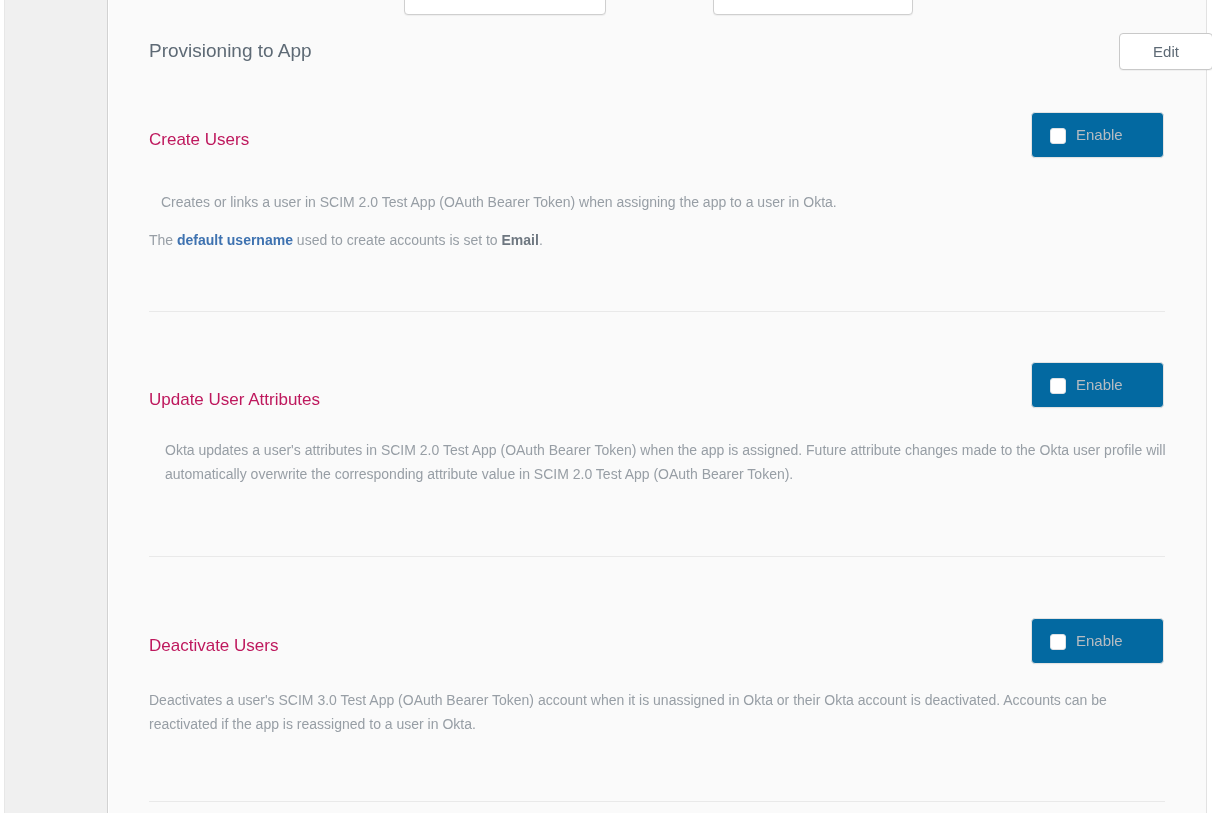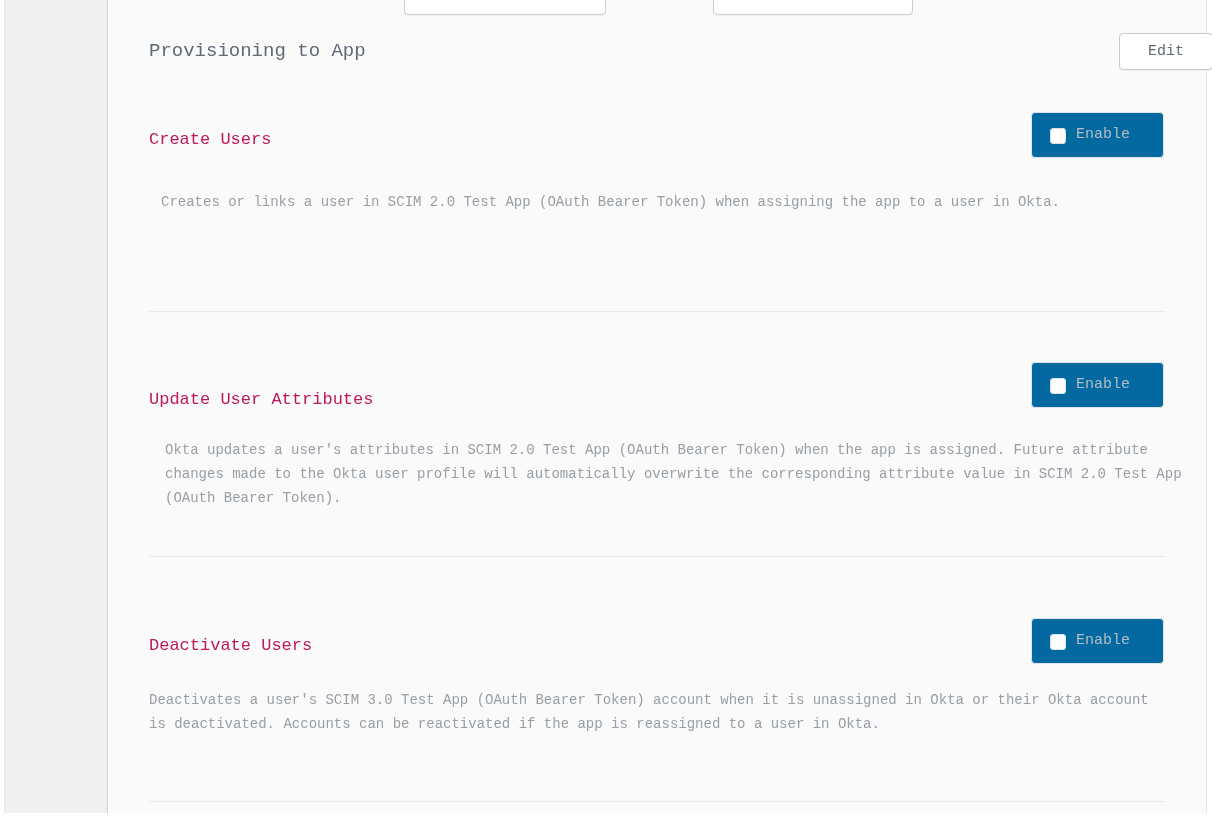--- a/index.html
+++ b/index.html
@@ -7,21 +7,21 @@
   .viewport {
     position:relative; width:1212px; height:820px;
     background:#ffffff; overflow:hidden;
   }
   .sidebar {
     position:absolute; left:4px; top:0; width:104px; height:813px;
     background:#f0f0f0; border-left:1px solid #e7e7e7; border-right:1px solid #d2d2d2;
   }
   .main {
     position:absolute; left:109px; top:0; width:1098px; height:813px;
-    background:#fafafa; border-right:1px solid #e2e2e2;font-family:Liberation Mono, monospace;
+    background:#fafafa; border-right:1px solid #e2e2e2;
   }
   .truncated-box {
     position:absolute; top:-14px; height:29px; background:#ffffff;
     border:1px solid #cfcfcf; border-radius:4px;
     box-shadow:0 1px 1px rgba(0,0,0,0.05);
   }
   .tbox1 { left:295px; width:202px; }
   .tbox2 { left:604px; width:200px; }
   .page-title {
     position:absolute; left:40px; top:40px;
@@ -75,20 +75,21 @@
 
     <div class="page-title">Provisioning to App</div>
     <div class="edit-btn">Edit</div>
 
     <div class="section-title" style="top:130px;">Create Users</div>
     <div class="enable-box" style="top:112px;">
       <span class="enable-checkbox"></span>
       <span class="enable-label">Enable</span>
     </div>
     <div class="desc" style="top:190px;margin-left:12px;">Creates or links a user in SCIM 2.0 Test App (OAuth Bearer Token) when assigning the app to a user in Okta.</div>
+    <div class="desc" style="top:228px;"><span>The </span><a class="link">default username</a><span> used to create accounts is set to </span><b>Email</b><span>.</span></div>
     <div class="divider" style="top:311px;"></div>
 
     <div class="section-title" style="top:390px;">Update User Attributes</div>
     <div class="enable-box" style="top:362px;">
       <span class="enable-checkbox"></span>
       <span class="enable-label">Enable</span>
     </div>
     <div class="desc" style="top:438px;margin-left:16px;">Okta updates a user's attributes in SCIM 2.0 Test App (OAuth Bearer Token) when the app is assigned. Future attribute changes made to the Okta user profile will automatically overwrite the corresponding attribute value in SCIM 2.0 Test App (OAuth Bearer Token).</div>
     <div class="divider" style="top:556px;"></div>
 

